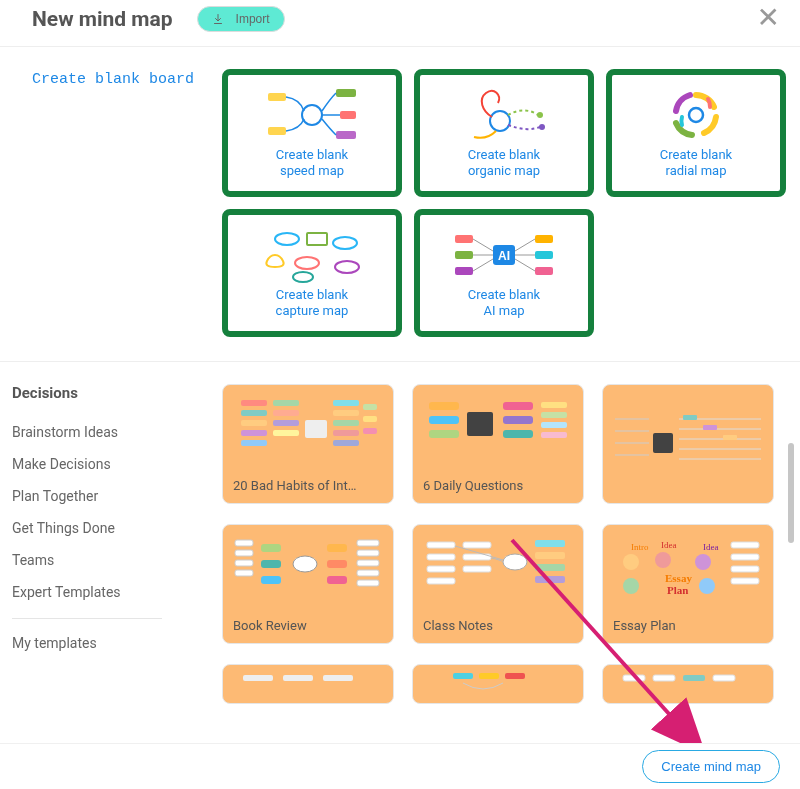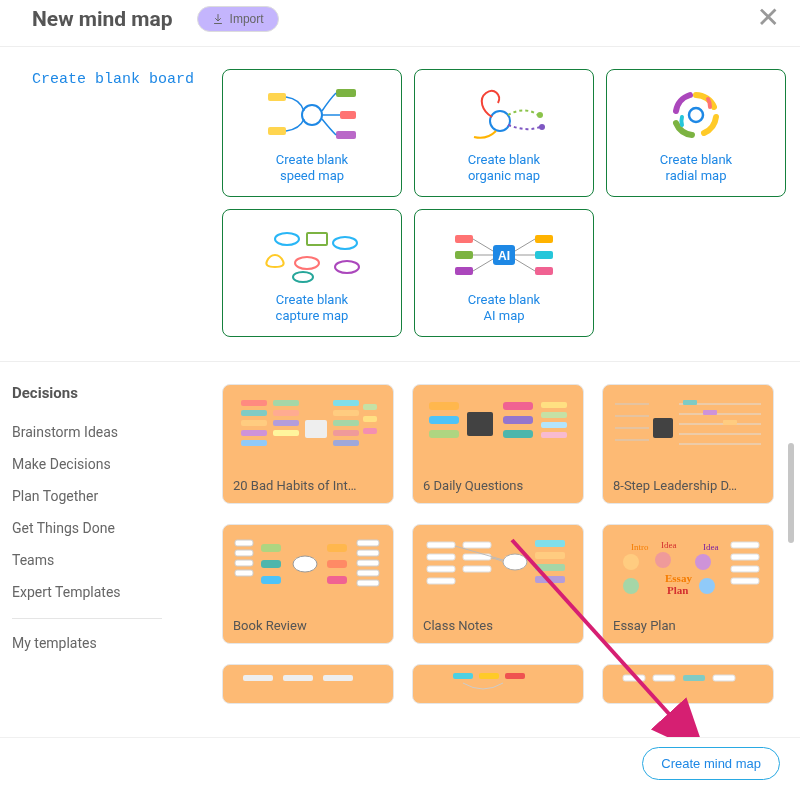--- a/index.html
+++ b/index.html
@@ -23,27 +23,27 @@
   }
   .header-title {
     font-size: 21px;
     font-weight: 700;
     color: #555;
     margin-right: 24px;
   }
   .import-btn {
     display: inline-flex;
     align-items: center;
-    gap: 6px;
+    gap: 12px;
     padding: 5px 14px;
     border: 1px solid #dcdcdc;
     border-radius: 18px;
     font-size: 12px;
     color: #666;
-    background: #c4b5fd;
+    background: #5eead4;
     cursor: pointer;
   }
   .import-icon svg { display:block; }
   .close-btn {
     position: absolute;
     right: 20px;
     top: 4px;
     font-size: 28px;
     color: #999;
     cursor: pointer;
@@ -80,21 +80,21 @@
     position: relative;
   }
 
   
   .blank-grid {
     display: grid;
     grid-template-columns: repeat(3, 180px);
     gap: 12px;
   }
   .blank-card {
-    border: 1px solid #15803d;
+    border: 6px solid #15803d;
     border-radius: 8px;
     height: 128px;
     display: flex;
     flex-direction: column;
     align-items: center;
     justify-content: flex-end;
     padding: 8px 8px 12px 8px;
     cursor: pointer;
     background: #fff;
   }
@@ -207,21 +207,21 @@
     background: #c6c6c6;
     border-radius: 3px;
   }
 
   
   .footer {
     position: absolute;
     bottom: 0;
     left: 0;
     right: 0;
-    height: 52px;
+    height: 46px;
     background: #fff;
     border-top: 1px solid #f0f0f0;
     display: flex;
     justify-content: flex-end;
     align-items: center;
     padding: 0 20px;
   }
   .create-btn {
     border: 1px solid #29a9e3;
     color: #1e88e5;
@@ -438,21 +438,20 @@
                 <line x1="66" y1="10" x2="148" y2="10" stroke="#ddd"></line>
                   <line x1="66" y1="20" x2="148" y2="20" stroke="#ddd"></line>
                   <line x1="66" y1="30" x2="148" y2="30" stroke="#ddd"></line>
                   <line x1="66" y1="40" x2="148" y2="40" stroke="#ddd"></line>
                   <line x1="66" y1="50" x2="148" y2="50" stroke="#ddd"></line>
                 <rect x="70" y="6" width="14" height="5" rx="1" fill="#80cbc4"></rect>
                   <rect x="90" y="16" width="14" height="5" rx="1" fill="#ce93d8"></rect>
                   <rect x="110" y="26" width="14" height="5" rx="1" fill="#ffcc80"></rect>
               </svg>
             </div>
-            <div class="tpl-label">8-Step Leadership D…</div>
           </div>
 
           <div class="tpl-card">
             <div class="tpl-thumb">
               <svg width="150" height="70" viewBox="0 0 150 70">
                 <rect x="2" y="6" width="18" height="6" rx="2" fill="#fff" stroke="#ccc"></rect>
                   <rect x="2" y="16" width="18" height="6" rx="2" fill="#fff" stroke="#ccc"></rect>
                   <rect x="2" y="26" width="18" height="6" rx="2" fill="#fff" stroke="#ccc"></rect>
                   <rect x="2" y="36" width="18" height="6" rx="2" fill="#fff" stroke="#ccc"></rect>
                 <rect x="28" y="10" width="20" height="8" rx="3" fill="#aed581"></rect>

